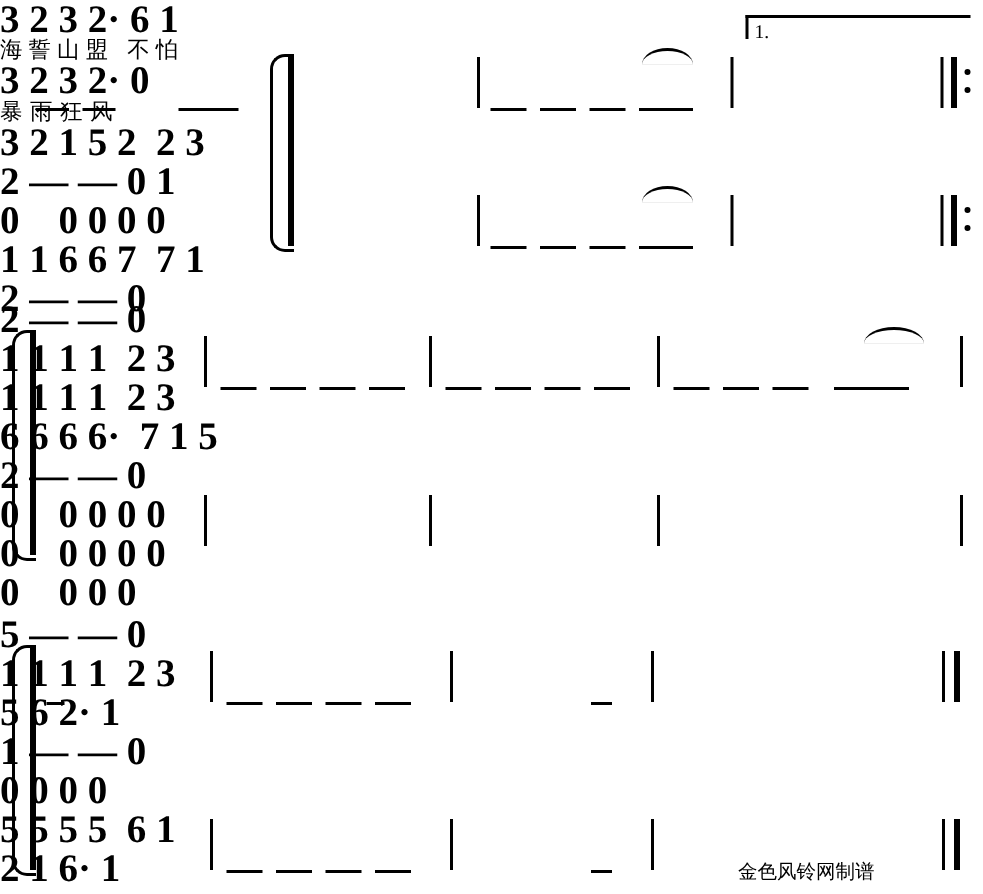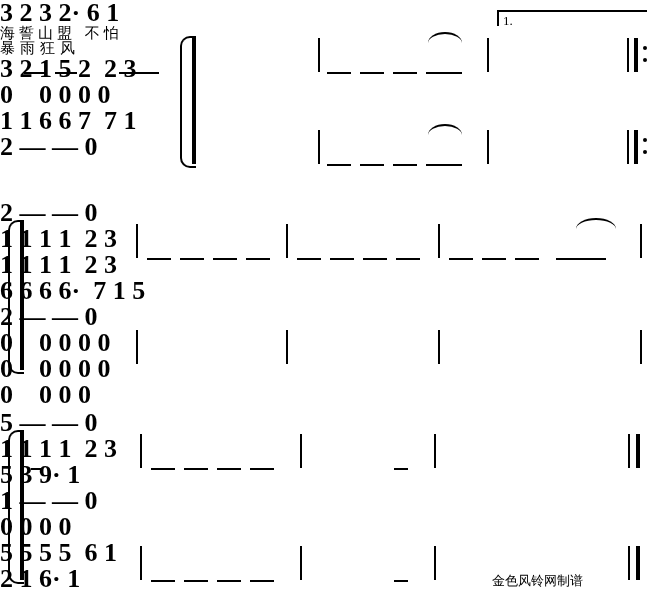--- a/index.html
+++ b/index.html
@@ -101,33 +101,35 @@
 
     <div class="notes" style="left:22px;top:42px;">3 2 3 2· 6 1</div>
     <div class="beam" style="left:24px;top:72px;width:22px;"></div>
     <div class="beam" style="left:55px;top:72px;width:22px;"></div>
     <div class="beam" style="left:119px;top:72px;width:40px;"></div>
     <div class="lyrics" style="left:20px;top:88px;letter-spacing:4px;">海誓山盟 不怕</div>
 
     <div class="brace" style="left:180px;top:36px;width:14px;height:128px;"></div>
     <div class="vthick" style="left:192px;top:36px;height:128px;"></div>
 
+    <div class="notes" style="left:204px;top:42px;">3 2 3 2· 0</div>
     <div class="lyrics" style="left:202px;top:88px;letter-spacing:5px;">暴雨狂风</div>
 
     <div class="vline" style="left:318px;top:38px;height:34px;"></div>
 
     <div class="notes" style="left:326px;top:42px;">3 2 1 5 2  2 3</div>
     <div class="beam" style="left:327px;top:72px;width:24px;"></div>
     <div class="beam" style="left:360px;top:72px;width:24px;"></div>
     <div class="beam" style="left:393px;top:72px;width:24px;"></div>
     <div class="beam" style="left:426px;top:72px;width:36px;"></div>
     <div class="slur" style="left:428px;top:32px;width:34px;"></div>
 
     <div class="vline" style="left:487px;top:38px;height:34px;"></div>
 
+    <div class="notes" style="left:497px;top:42px;">2 — — 0 1</div>
 
     <div class="vline" style="left:627px;top:38px;height:34px;"></div>
     <div class="vthick" style="left:634px;top:38px;height:34px;"></div>
     <div class="dots" style="left:643px;top:46px;">
         <i></i>
         <i></i>
       </div>
 
     <div class="notes" style="left:204px;top:134px;">0    0 0 0 0</div>
 
@@ -209,21 +211,21 @@
     <div class="vline" style="left:140px;top:24px;height:34px;"></div>
 
     <div class="notes" style="left:150px;top:28px;">1 1 1 1  2 3</div>
     <div class="beam" style="left:151px;top:58px;width:24px;"></div>
     <div class="beam" style="left:184px;top:58px;width:24px;"></div>
     <div class="beam" style="left:217px;top:58px;width:24px;"></div>
     <div class="beam" style="left:250px;top:58px;width:24px;"></div>
 
     <div class="vline" style="left:300px;top:24px;height:34px;"></div>
 
-    <div class="notes" style="left:310px;top:28px;">5 3 9· 1</div>
+    <div class="notes" style="left:310px;top:28px;">5 6 2· 1</div>
     <div class="beam" style="left:394px;top:58px;width:14px;"></div>
 
     <div class="vline" style="left:434px;top:24px;height:34px;"></div>
 
     <div class="notes" style="left:444px;top:28px;">1 — — 0</div>
 
     <div class="vline" style="left:628px;top:24px;height:34px;"></div>
     <div class="vthick" style="left:636px;top:24px;height:34px;"></div>
 
 

